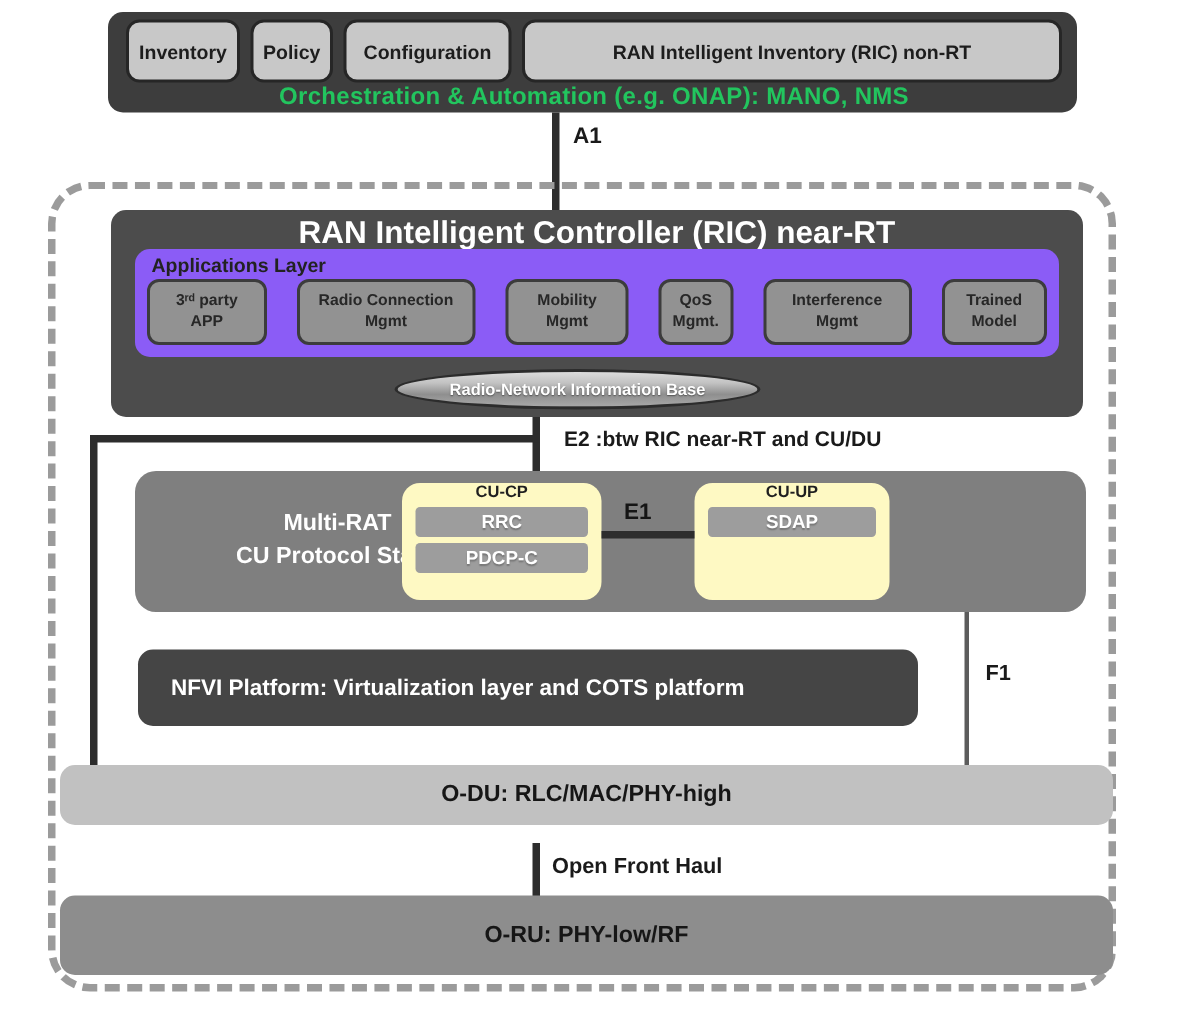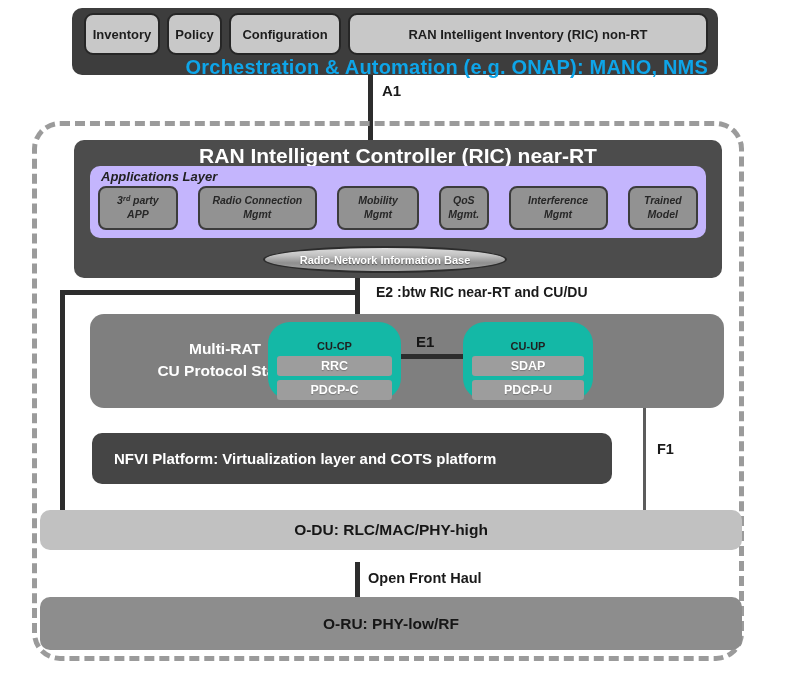--- a/index.html
+++ b/index.html
@@ -7,21 +7,21 @@
   #canvas{position:relative;width:800px;height:684px;background:#ffffff;overflow:hidden;}
 
   
   .top-bar{position:absolute;left:72px;top:8px;width:646px;height:67px;
     background:#3d3d3d;border-radius:10px;padding:5px 10px 0 12px;}
   .top-row{display:flex;gap:7px;height:42px;}
   .top-item{background:#c8c8c8;border:2px solid #262626;border-radius:9px;
     display:flex;align-items:center;justify-content:center;
     font-weight:bold;font-size:13px;color:#1d1d1d;text-align:center;}
   .tb-0{width:62px}.tb-1{width:76px}.tb-2{width:55px}.tb-3{width:112px}.tb-4{flex:1}
-  .top-caption{color:#0ea5e9;font-weight:bold;font-size:20px;text-align:right;
+  .top-caption{color:#22c55e;font-weight:bold;font-size:16px;text-align:center;
     margin-top:1px;letter-spacing:.2px;}
 
   
   .dashed-box{position:absolute;left:32px;top:121px;width:712px;height:540px;
     border:5px dashed #9b9b9b;border-radius:28px;background:transparent;}
 
   
   .line{position:absolute;background:#2d2d2d;}
   .lab{position:absolute;font-weight:bold;color:#1a1a1a;white-space:nowrap;}
   .a1-line{left:368px;top:75px;width:5px;height:66px;}
@@ -36,41 +36,41 @@
   .f1-lab{left:657px;top:441px;font-size:14.5px;}
   .ofh-line{left:355px;top:562px;width:5px;height:36px;}
   .ofh-lab{left:368px;top:570px;font-size:14.5px;}
 
   
   .ric-near{position:absolute;left:74px;top:140px;width:648px;height:138px;
     background:#4c4c4c;border-radius:10px;}
   .ric-title{color:#ffffff;font-weight:bold;font-size:21px;text-align:center;
     padding-top:4px;}
   .apps-panel{position:absolute;left:16px;top:26px;width:616px;height:72px;
-    background:#c4b5fd;border-radius:10px;padding:3px 8px 0 8px;font-style:italic;}
+    background:#8b5cf6;border-radius:10px;padding:3px 8px 0 8px;}
   .apps-label{font-weight:bold;font-size:13px;color:#222222;padding-left:3px;}
   .apps-row{display:flex;gap:20px;margin-top:2px;height:44px;}
   .app-box{background:#929292;border:2px solid #3c3c3c;border-radius:8px;
     display:flex;flex-direction:column;align-items:center;justify-content:center;
     font-weight:bold;font-size:10.5px;color:#272727;line-height:1.3;text-align:center;}
   .ap-0{flex:90 0 0}.ap-1{flex:137 0 0}.ap-2{flex:93 0 0}
   .ap-3{flex:54 0 0}.ap-4{flex:113 0 0}.ap-5{flex:79 0 0}
   .rnib{position:absolute;left:263px;top:246px;width:244px;height:27px;
     border:2px solid #2c2c2c;border-radius:50%;
     background:linear-gradient(180deg,#dcdcdc 0%,#c2c2c2 32%,#8f8f8f 65%,#a8a8a8 100%);
     display:flex;align-items:center;justify-content:center;
     color:#ffffff;font-weight:bold;font-size:11px;text-shadow:0 1px 1px rgba(0,0,0,.45);}
 
   
   .cu-block{position:absolute;left:90px;top:314px;width:634px;height:94px;
     background:#7f7f7f;border-radius:14px;}
   .cu-title{position:absolute;left:10px;top:24px;width:250px;text-align:center;
     color:#ffffff;font-weight:bold;font-size:15.5px;line-height:1.4;}
-  .cu-sub{position:absolute;top:8px;height:78px;background:#14b8a6;border-radius:22px;
-    padding:18px 9px 0 9px;}
+  .cu-sub{position:absolute;top:8px;height:78px;background:#fef9c3;border-radius:12px;
+    padding:0 9px 0 9px;}
   .cu-cp{left:178px;width:133px;}
   .cu-up{left:373px;width:130px;}
   .cu-sub-title{text-align:center;font-weight:bold;font-size:11px;color:#1f1f1f;}
   .cu-bar{height:20px;margin-top:4px;background:#9d9d9d;border-radius:3px;
     display:flex;align-items:center;justify-content:center;
     color:#ffffff;font-weight:bold;font-size:12.5px;text-shadow:0 1px 1px rgba(0,0,0,.25);}
 
   
   .nfvi{position:absolute;left:92px;top:433px;width:520px;height:51px;
     background:#454545;border-radius:10px;display:flex;align-items:center;
@@ -151,21 +151,20 @@
       <div>CU Protocol Stack</div>
     </div>
     <div class="cu-sub cu-cp">
       <div class="cu-sub-title">CU-CP</div>
       <div class="cu-bar">RRC</div>
       <div class="cu-bar">PDCP-C</div>
     </div>
     <div class="cu-sub cu-up">
       <div class="cu-sub-title">CU-UP</div>
       <div class="cu-bar">SDAP</div>
-      <div class="cu-bar">PDCP-U</div>
     </div>
   </div>
 
   <div class="line e1-line"></div>
   <div class="lab e1-lab">E1</div>
 
   <div class="nfvi">
     <span>NFVI Platform: Virtualization layer and COTS platform</span>
   </div>
 

